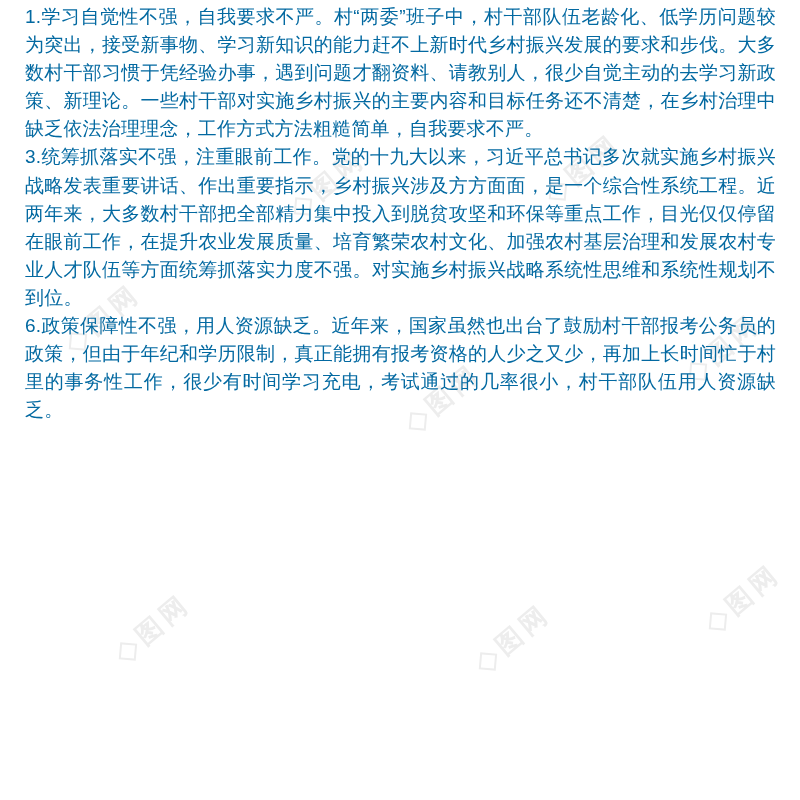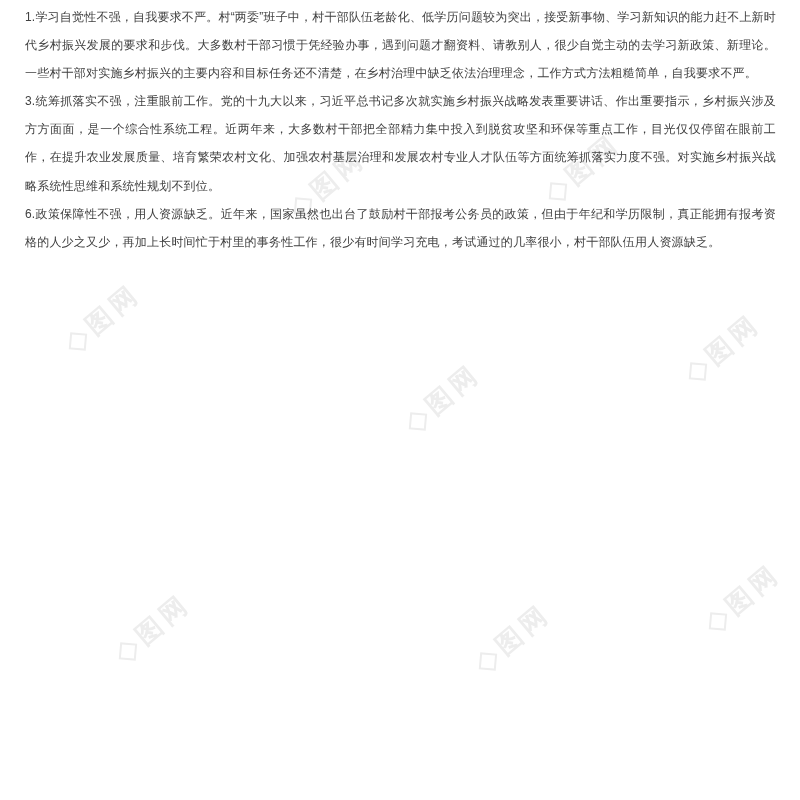--- a/index.html
+++ b/index.html
@@ -45,23 +45,23 @@
     position: relative;
     z-index: 1;
     box-sizing: border-box;
     width: 800px;
     height: 800px;
     padding: 3px 24px 0 25px;
     overflow: hidden;
   }
   .doc p {
     margin: 0;
-    font-size: 12px;
+    font-size: 19px;
     line-height: 28.1px;
-    color: #404040;
+    color: #0369a1;
     text-align: justify;
     word-break: break-all;
     letter-spacing: 0.2px;
   }
 </style>
 </head>
 <body>
 
 <div class="watermark-layer">
   <div class="wm-tile" style="left:285px; top:165px;">

